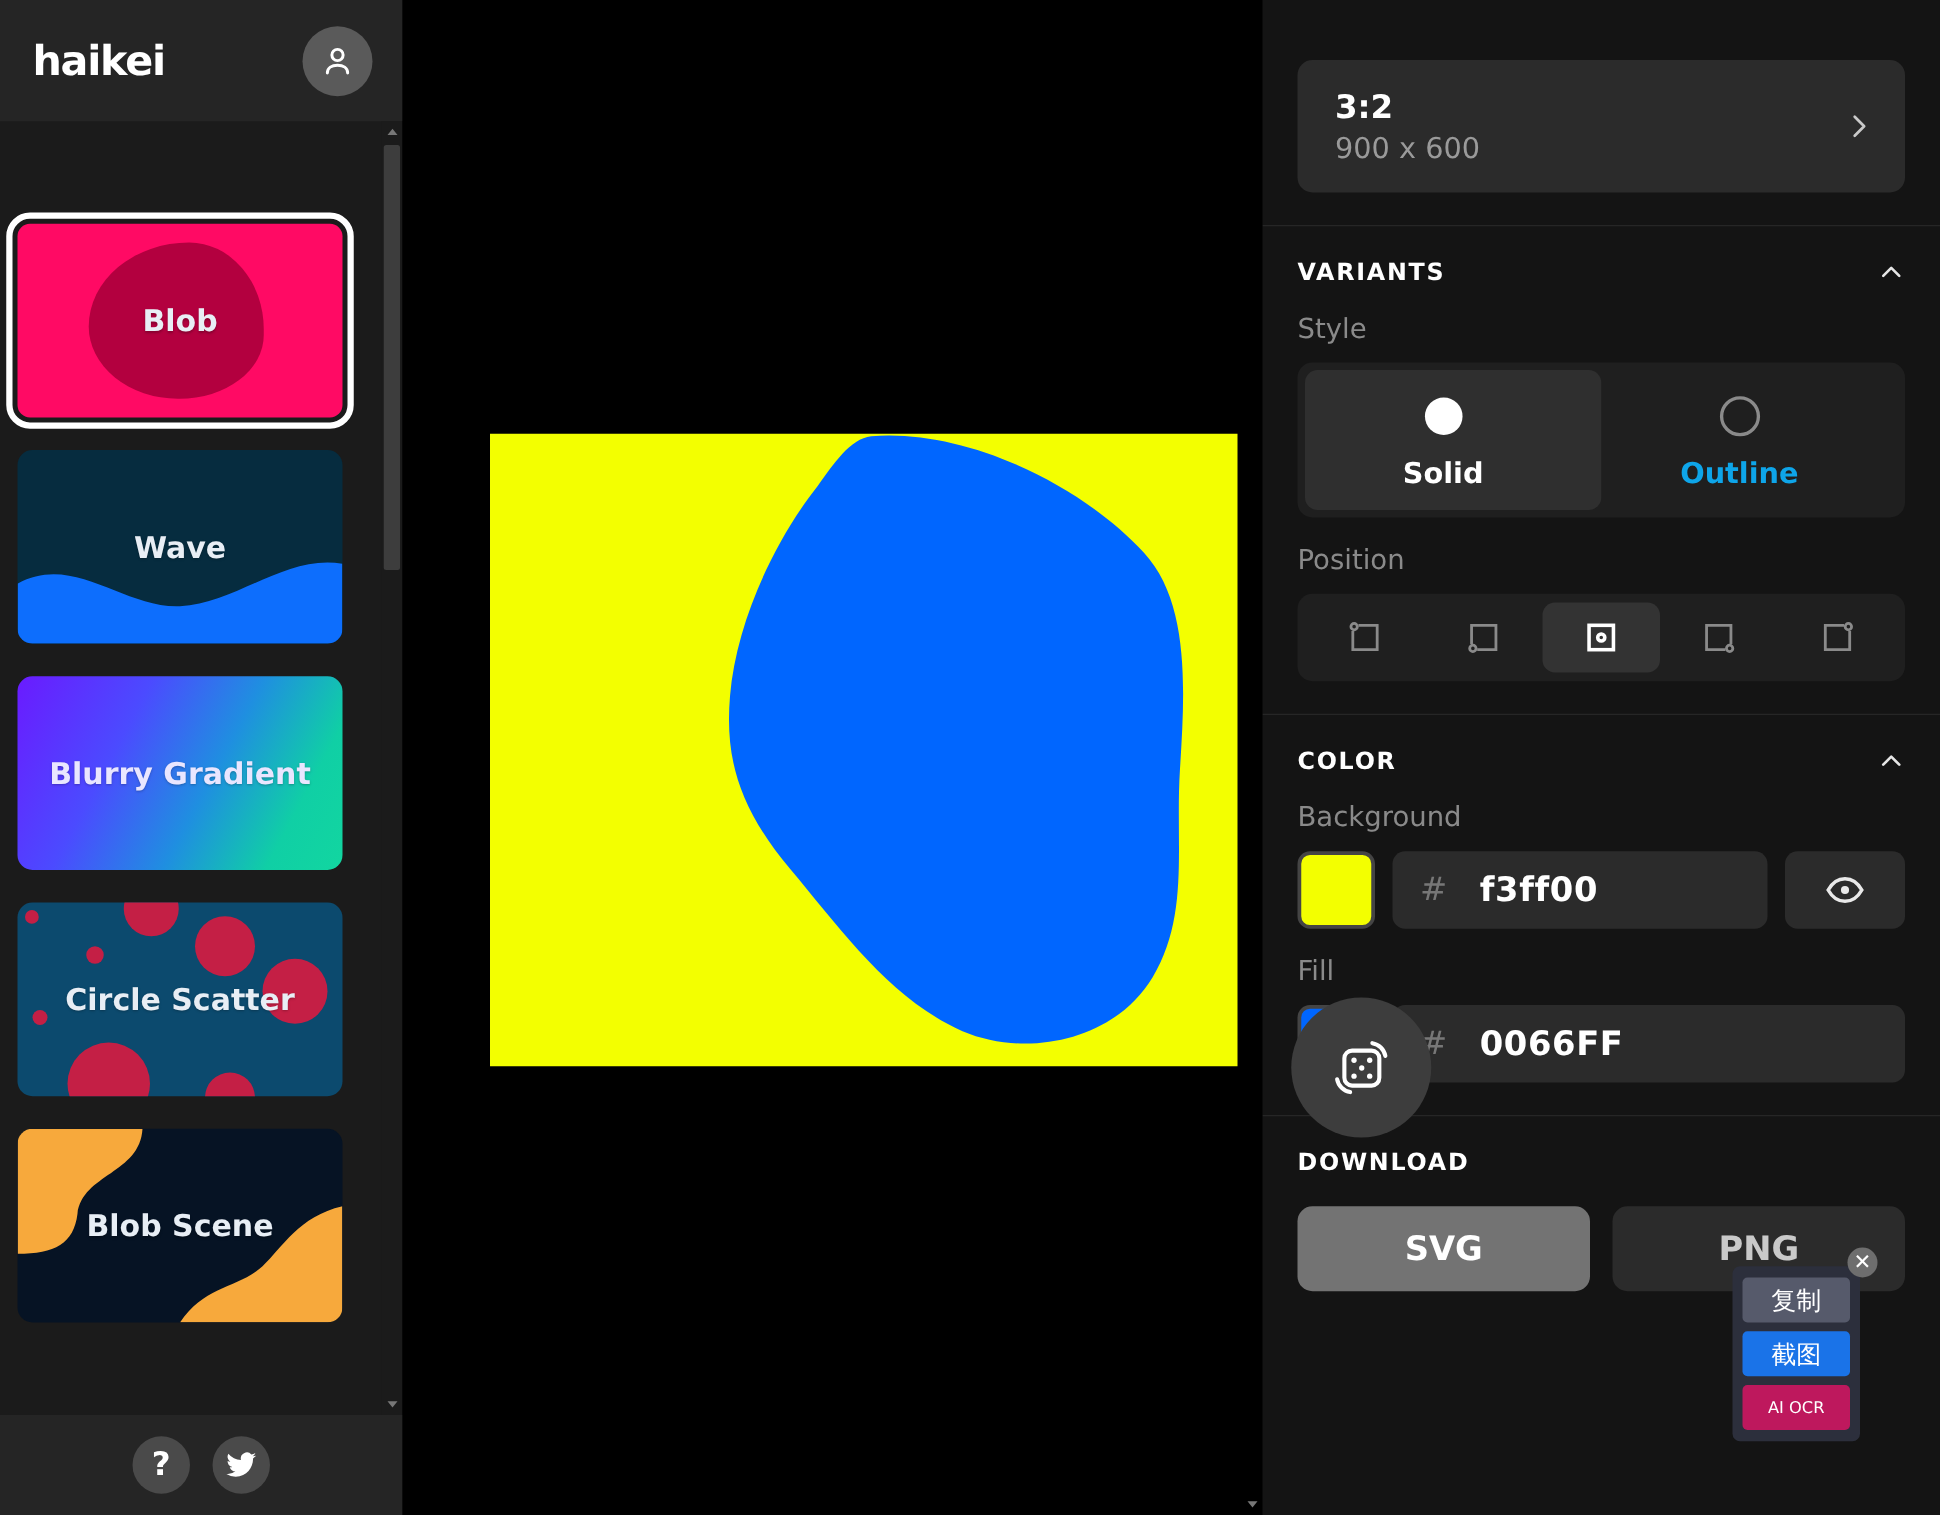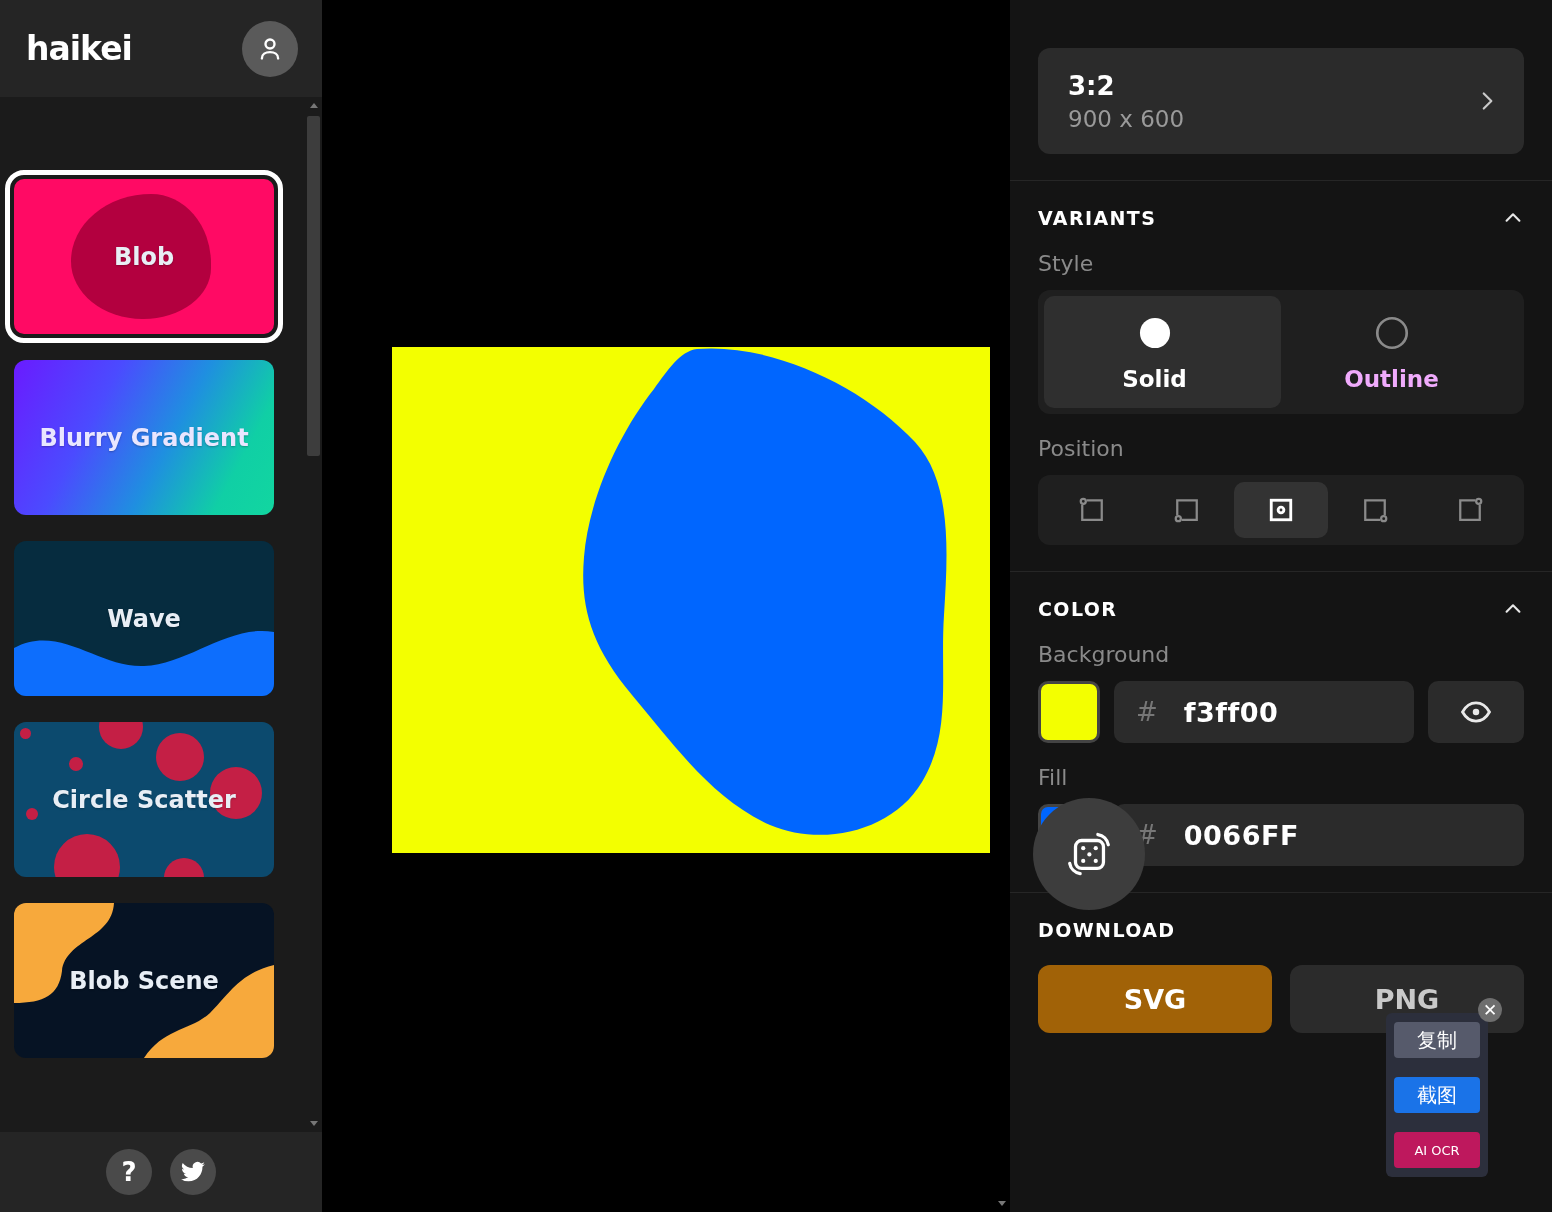--- a/index.html
+++ b/index.html
@@ -169,21 +169,21 @@
   .seg {
     background: #1f1f1f; border-radius: 12px; padding: 6px;
     display: flex; gap: 0;
   }
   .seg-item {
     flex: 1; border-radius: 10px; padding: 18px 16px 16px 0;
     display: flex; flex-direction: column; align-items: center; gap: 14px;
     cursor: pointer;
   }
   .seg-item.active { background: #2f2f2f; }
-  .seg-label { font-size: 23px; color: #f0abfc; font-weight: 700; font-family: "DejaVu Sans", sans-serif; }
+  .seg-label { font-size: 23px; color: #0ea5e9; font-weight: 700; font-family: "DejaVu Sans", sans-serif; }
   .seg-item.active .seg-label { color: #fff; }
 
   .pos-row {
     background: #1f1f1f; border-radius: 12px; padding: 7px;
     display: flex; gap: 0;
   }
   .pos-item {
     flex: 1; height: 56px; border-radius: 10px;
     display: flex; align-items: center; justify-content: center; cursor: pointer;
   }
@@ -212,21 +212,21 @@
     font-size: 27px; font-weight: 700; cursor: pointer;
     font-family: "DejaVu Sans", sans-serif;
   }
   .dl-svg { background: #7B5CFA; color: #fff; }
   .dl-png { background: #2b2b2b; color: #c9c9c9; }
 
   
   .ocr-pop {
     position: absolute; left: 1386px; top: 1013px;
     width: 102px; background: #2c2f3c; border-radius: 6px;
-    padding: 9px 8px; display: flex; flex-direction: column; gap: 19px;
+    padding: 9px 8px; display: flex; flex-direction: column; gap: 7px;
     z-index: 60;
   }
   .ocr-btn {
     height: 36px; border-radius: 4px;
     display: flex; align-items: center; justify-content: center;
     font-size: 20px; color: #fff; cursor: pointer;
     font-family: "DejaVu Sans", sans-serif;
   }
   .ocr-copy { background: #565a6b; }
   .ocr-shot { background: #1a73e8; }
@@ -260,29 +260,29 @@
     </div>
 
     <div class="thumbs-wrap">
       <div class="thumbs">
 
         <div class="thumb t-blob selected">
           <div class="shape"></div>
           <span class="thumb-label">Blob</span>
         </div>
 
-        <div class="thumb t-grad">
-          <span class="thumb-label">Blurry Gradient</span>
-        </div>
-
         <div class="thumb t-wave">
           <svg class="shape" viewBox="0 0 260 78" preserveAspectRatio="none">
             <path d="M0 30 C 45 5, 85 50, 130 48 C 175 46, 215 6, 260 14 L260 78 L0 78 Z" fill="#0d6efd"></path>
           </svg>
           <span class="thumb-label">Wave</span>
+        </div>
+
+        <div class="thumb t-grad">
+          <span class="thumb-label">Blurry Gradient</span>
         </div>
 
         <div class="thumb t-circ">
           <i style="width:11px;height:11px;left:6px;top:6px;"></i>
           <i style="width:14px;height:14px;left:55px;top:35px;"></i>
           <i style="width:44px;height:44px;left:85px;top:-17px;"></i>
           <i style="width:48px;height:48px;left:142px;top:11px;"></i>
           <i style="width:52px;height:52px;left:196px;top:45px;"></i>
           <i style="width:12px;height:12px;left:12px;top:86px;"></i>
           <i style="width:66px;height:66px;left:40px;top:112px;"></i>
@@ -460,21 +460,21 @@
           <span class="hexval">0066FF</span>
         </div>
       </div>
     </div>
 
     <div class="section">
       <div class="sec-head">
         <div class="sec-title">DOWNLOAD</div>
       </div>
       <div class="dl-row">
-        <div class="dl-btn dl-svg" style="background: #a16207; text-align: center;">
+        <div class="dl-btn dl-svg" style="background: #737373; text-align: center;">
           <span>SVG</span>
         </div>
         <div class="dl-btn dl-png">
           <span>PNG</span>
         </div>
       </div>
     </div>
 
   </div>
 

